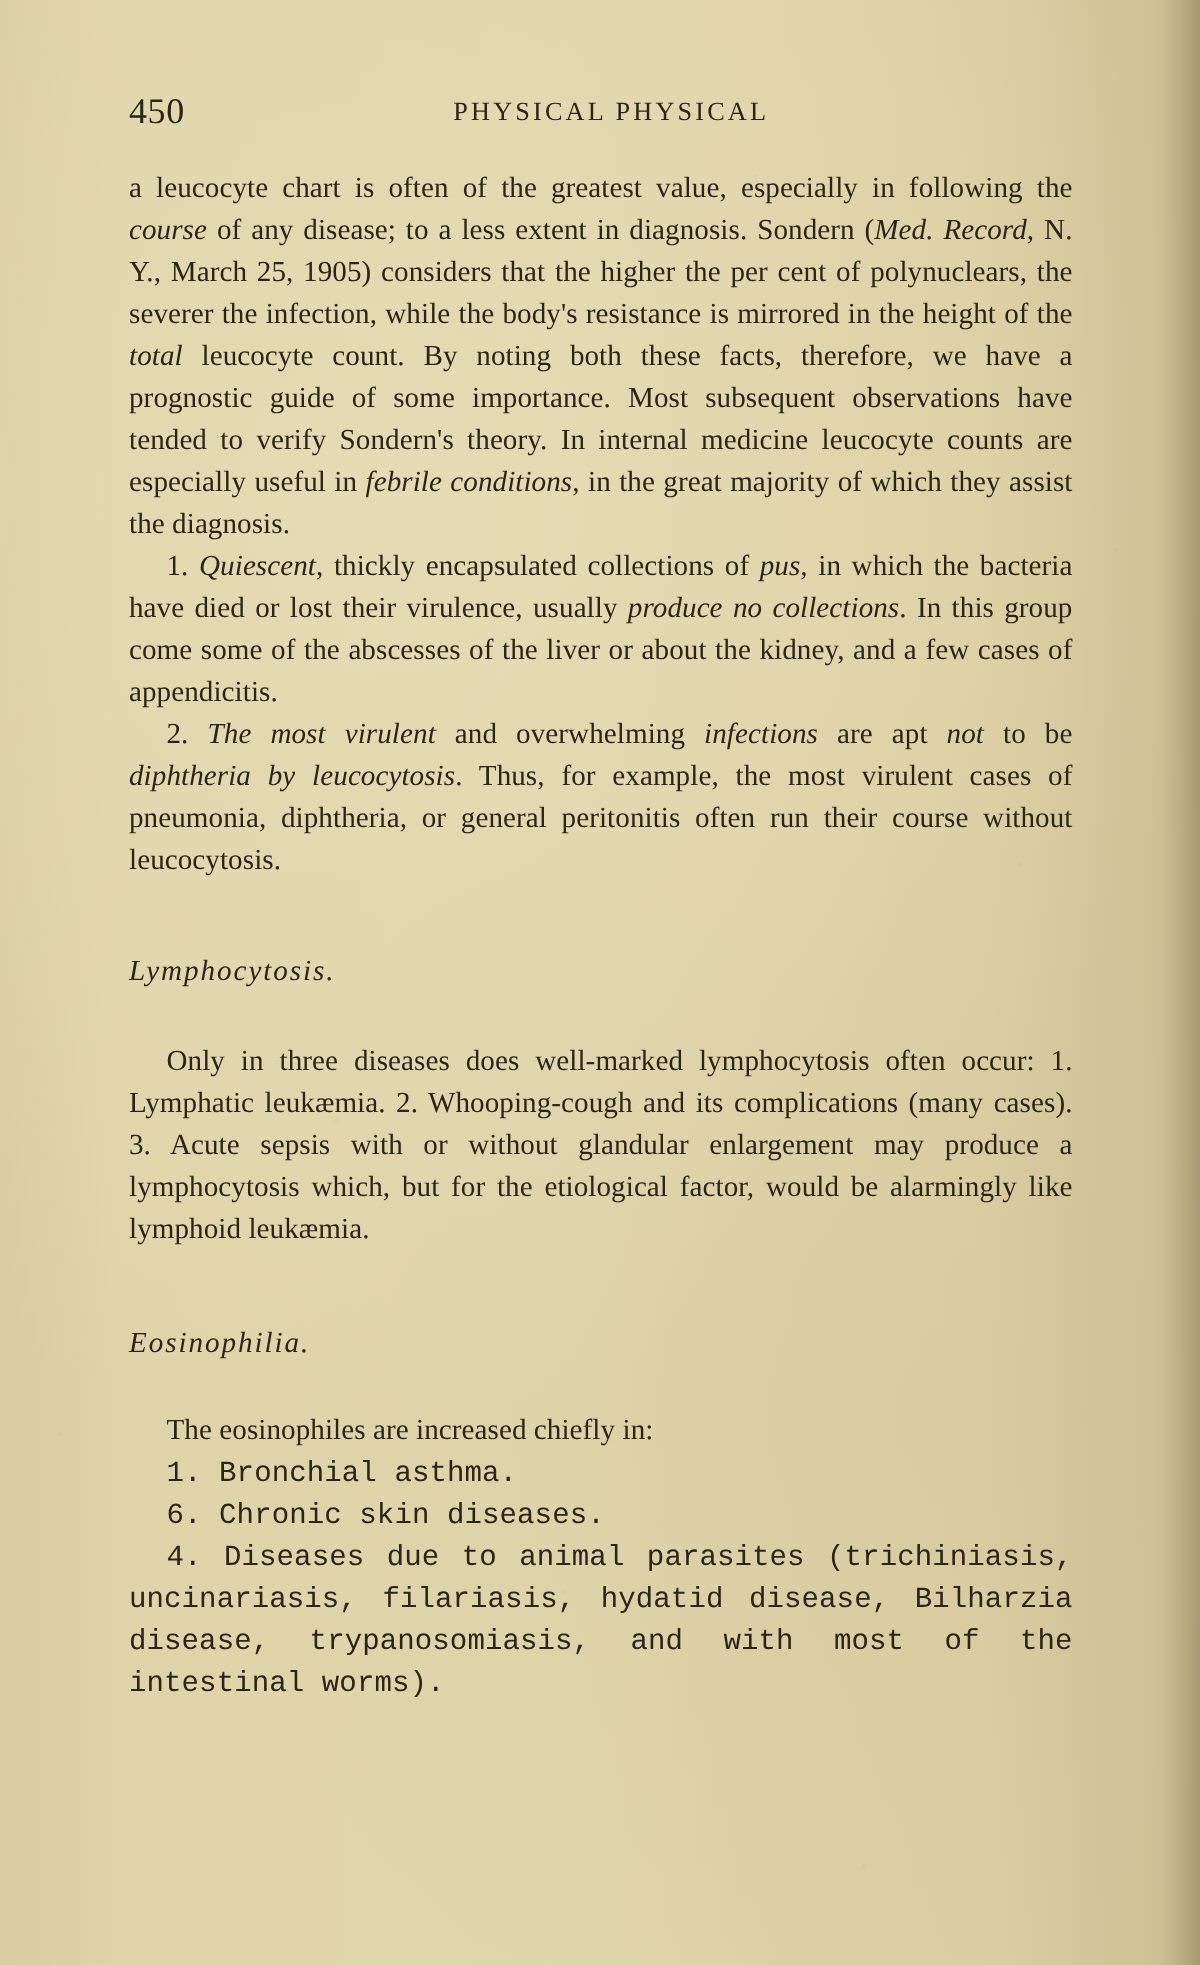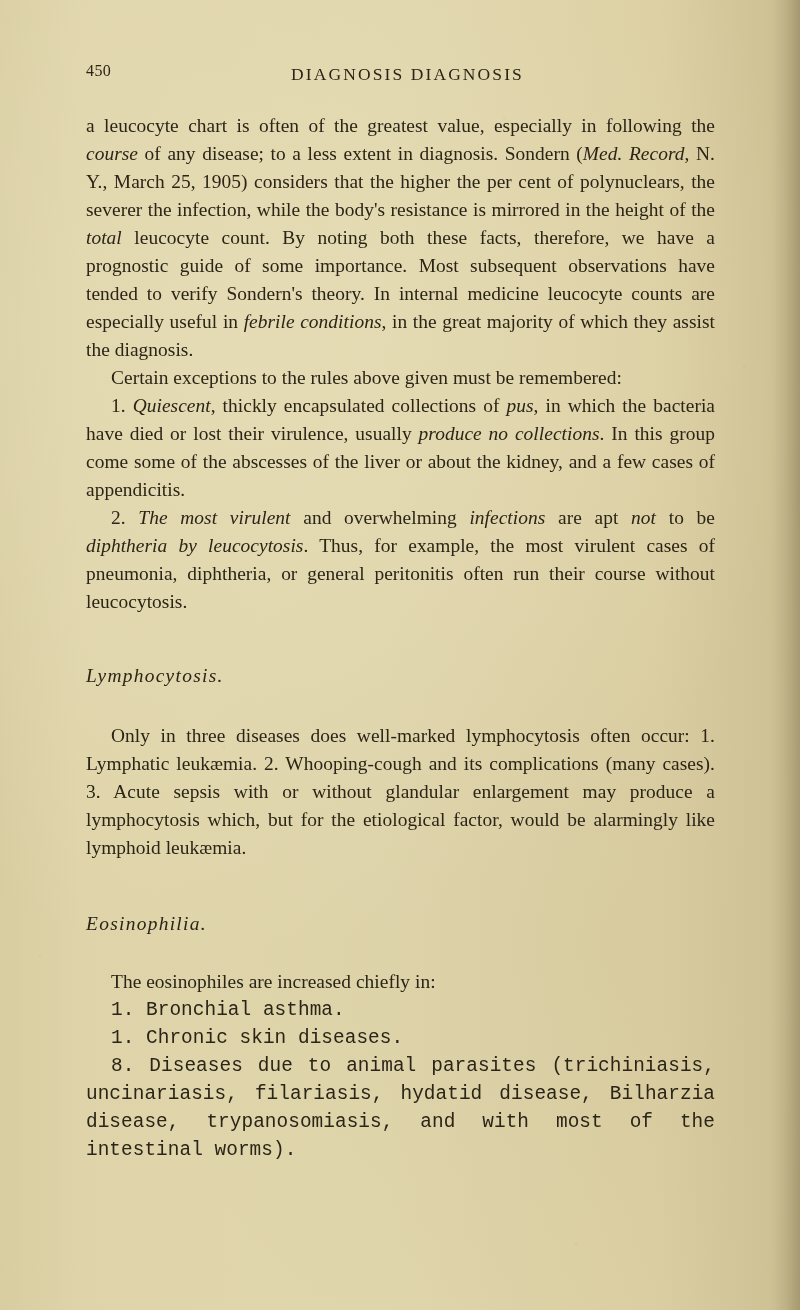--- a/index.html
+++ b/index.html
@@ -59,21 +59,21 @@
     position: absolute;
     top: 62px;
     left: 86px;
     width: 629px;
     height: 26px;
   }
   .folio {
     position: absolute;
     left: 0;
     top: 0;
-    font-size: 16px;
+    font-size: 24px;
     letter-spacing: .4px;
   }
   .head-title {
     position: absolute;
     left: 0;
     right: 0;
     top: 2px;
     text-align: center;
     font-size: 17.5px;
     letter-spacing: 2.1px;
@@ -119,42 +119,41 @@
 
   .listline { text-indent: 25px; font-family: Liberation Mono, monospace; }
 </style>
 </head>
 <body>
 
 <div class="page">
 
   <div class="running-head">
     <span class="folio">450</span>
-    <span class="head-title">DIAGNOSIS DIAGNOSIS</span>
+    <span class="head-title">PHYSICAL PHYSICAL</span>
   </div>
 
   <div class="body-text">
 
     <p class="no-indent"><span>a leucocyte chart is often of the greatest value, especially in following the </span><i>course</i><span> of any disease; to a less extent in diagnosis.  Sondern (</span><i>Med. Record</i><span>, N. Y., March 25, 1905) considers that the higher the per cent of polynuclears, the severer the infection, while the body's resistance is mirrored in the height of the </span><i>total</i><span> leucocyte count.  By noting both these facts, therefore, we have a prognostic guide of some importance.  Most subsequent observations have tended to verify Sondern's theory.  In internal medicine leucocyte counts are especially useful in </span><i>febrile conditions</i><span>, in the great majority of which they assist the diagnosis.</span></p>
 
-    <p class="indent">Certain exceptions to the rules above given must be remembered:</p>
 
     <p class="indent"><span>1. </span><i>Quiescent</i><span>, thickly encapsulated collections of </span><i>pus</i><span>, in which the bacteria have died or lost their virulence, usually </span><i>produce no collections</i><span>.  In this group come some of the abscesses of the liver or about the kidney, and a few cases of appendicitis.</span></p>
 
     <p class="indent"><span>2. </span><i>The most virulent</i><span> and overwhelming </span><i>infections</i><span> are apt </span><i>not</i><span> to be </span><i>diphtheria by leucocytosis</i><span>.  Thus, for example, the most virulent cases of pneumonia, diphtheria, or general peritonitis often run their course without leucocytosis.</span></p>
 
     <div class="sp-before-head"></div>
     <p class="section-head">Lymphocytosis.</p>
     <div class="sp-after-head"></div>
 
     <p class="indent">Only in three diseases does well-marked lymphocytosis often occur: 1. Lymphatic leukæmia.  2. Whooping-cough and its complications (many cases).  3. Acute sepsis with or without glandular enlargement may produce a lymphocytosis which, but for the etiological factor, would be alarmingly like lymphoid leukæmia.</p>
 
     <div class="sp-before-head-2"></div>
     <p class="section-head">Eosinophilia.</p>
     <div class="sp-after-head-2"></div>
 
     <p class="indent">The eosinophiles are increased chiefly in:</p>
     <p class="listline">1. Bronchial asthma.</p>
-    <p class="listline">1. Chronic skin diseases.</p>
-    <p class="listline">8. Diseases due to animal parasites (trichiniasis, uncinariasis, filariasis, hydatid disease, Bilharzia disease, trypanosomiasis, and with most of the intestinal worms).</p>
+    <p class="listline">6. Chronic skin diseases.</p>
+    <p class="listline">4. Diseases due to animal parasites (trichiniasis, uncinariasis, filariasis, hydatid disease, Bilharzia disease, trypanosomiasis, and with most of the intestinal worms).</p>
 
   </div>
 </div>
 
 </body></html>

